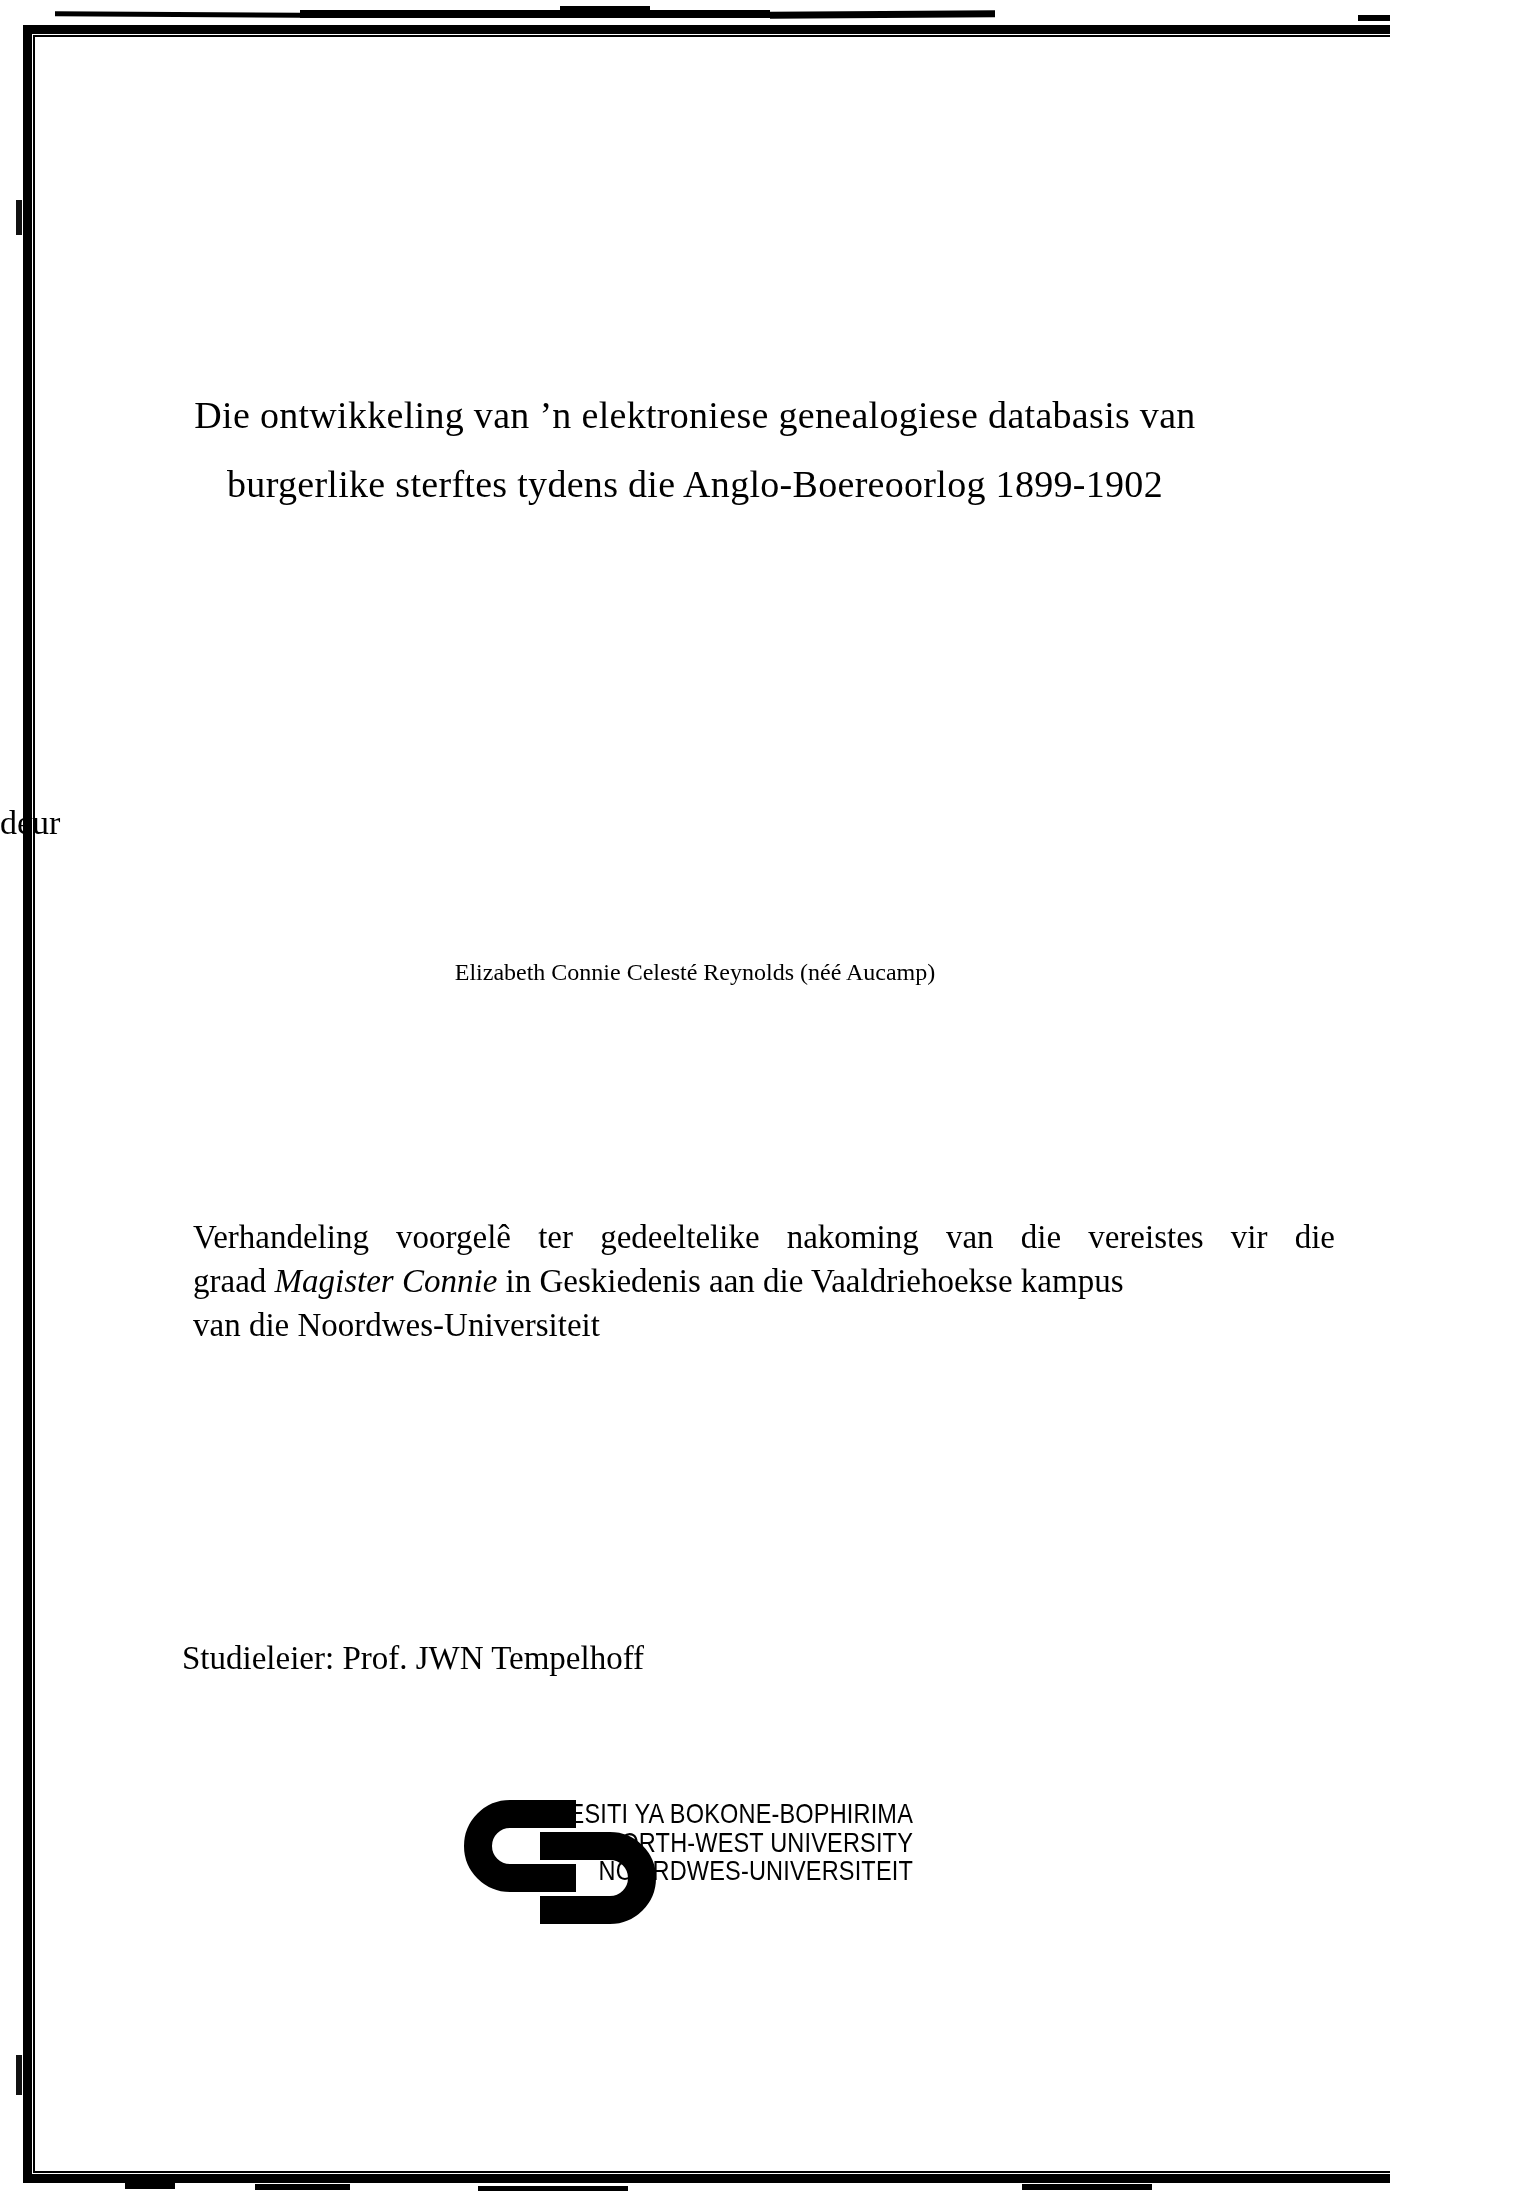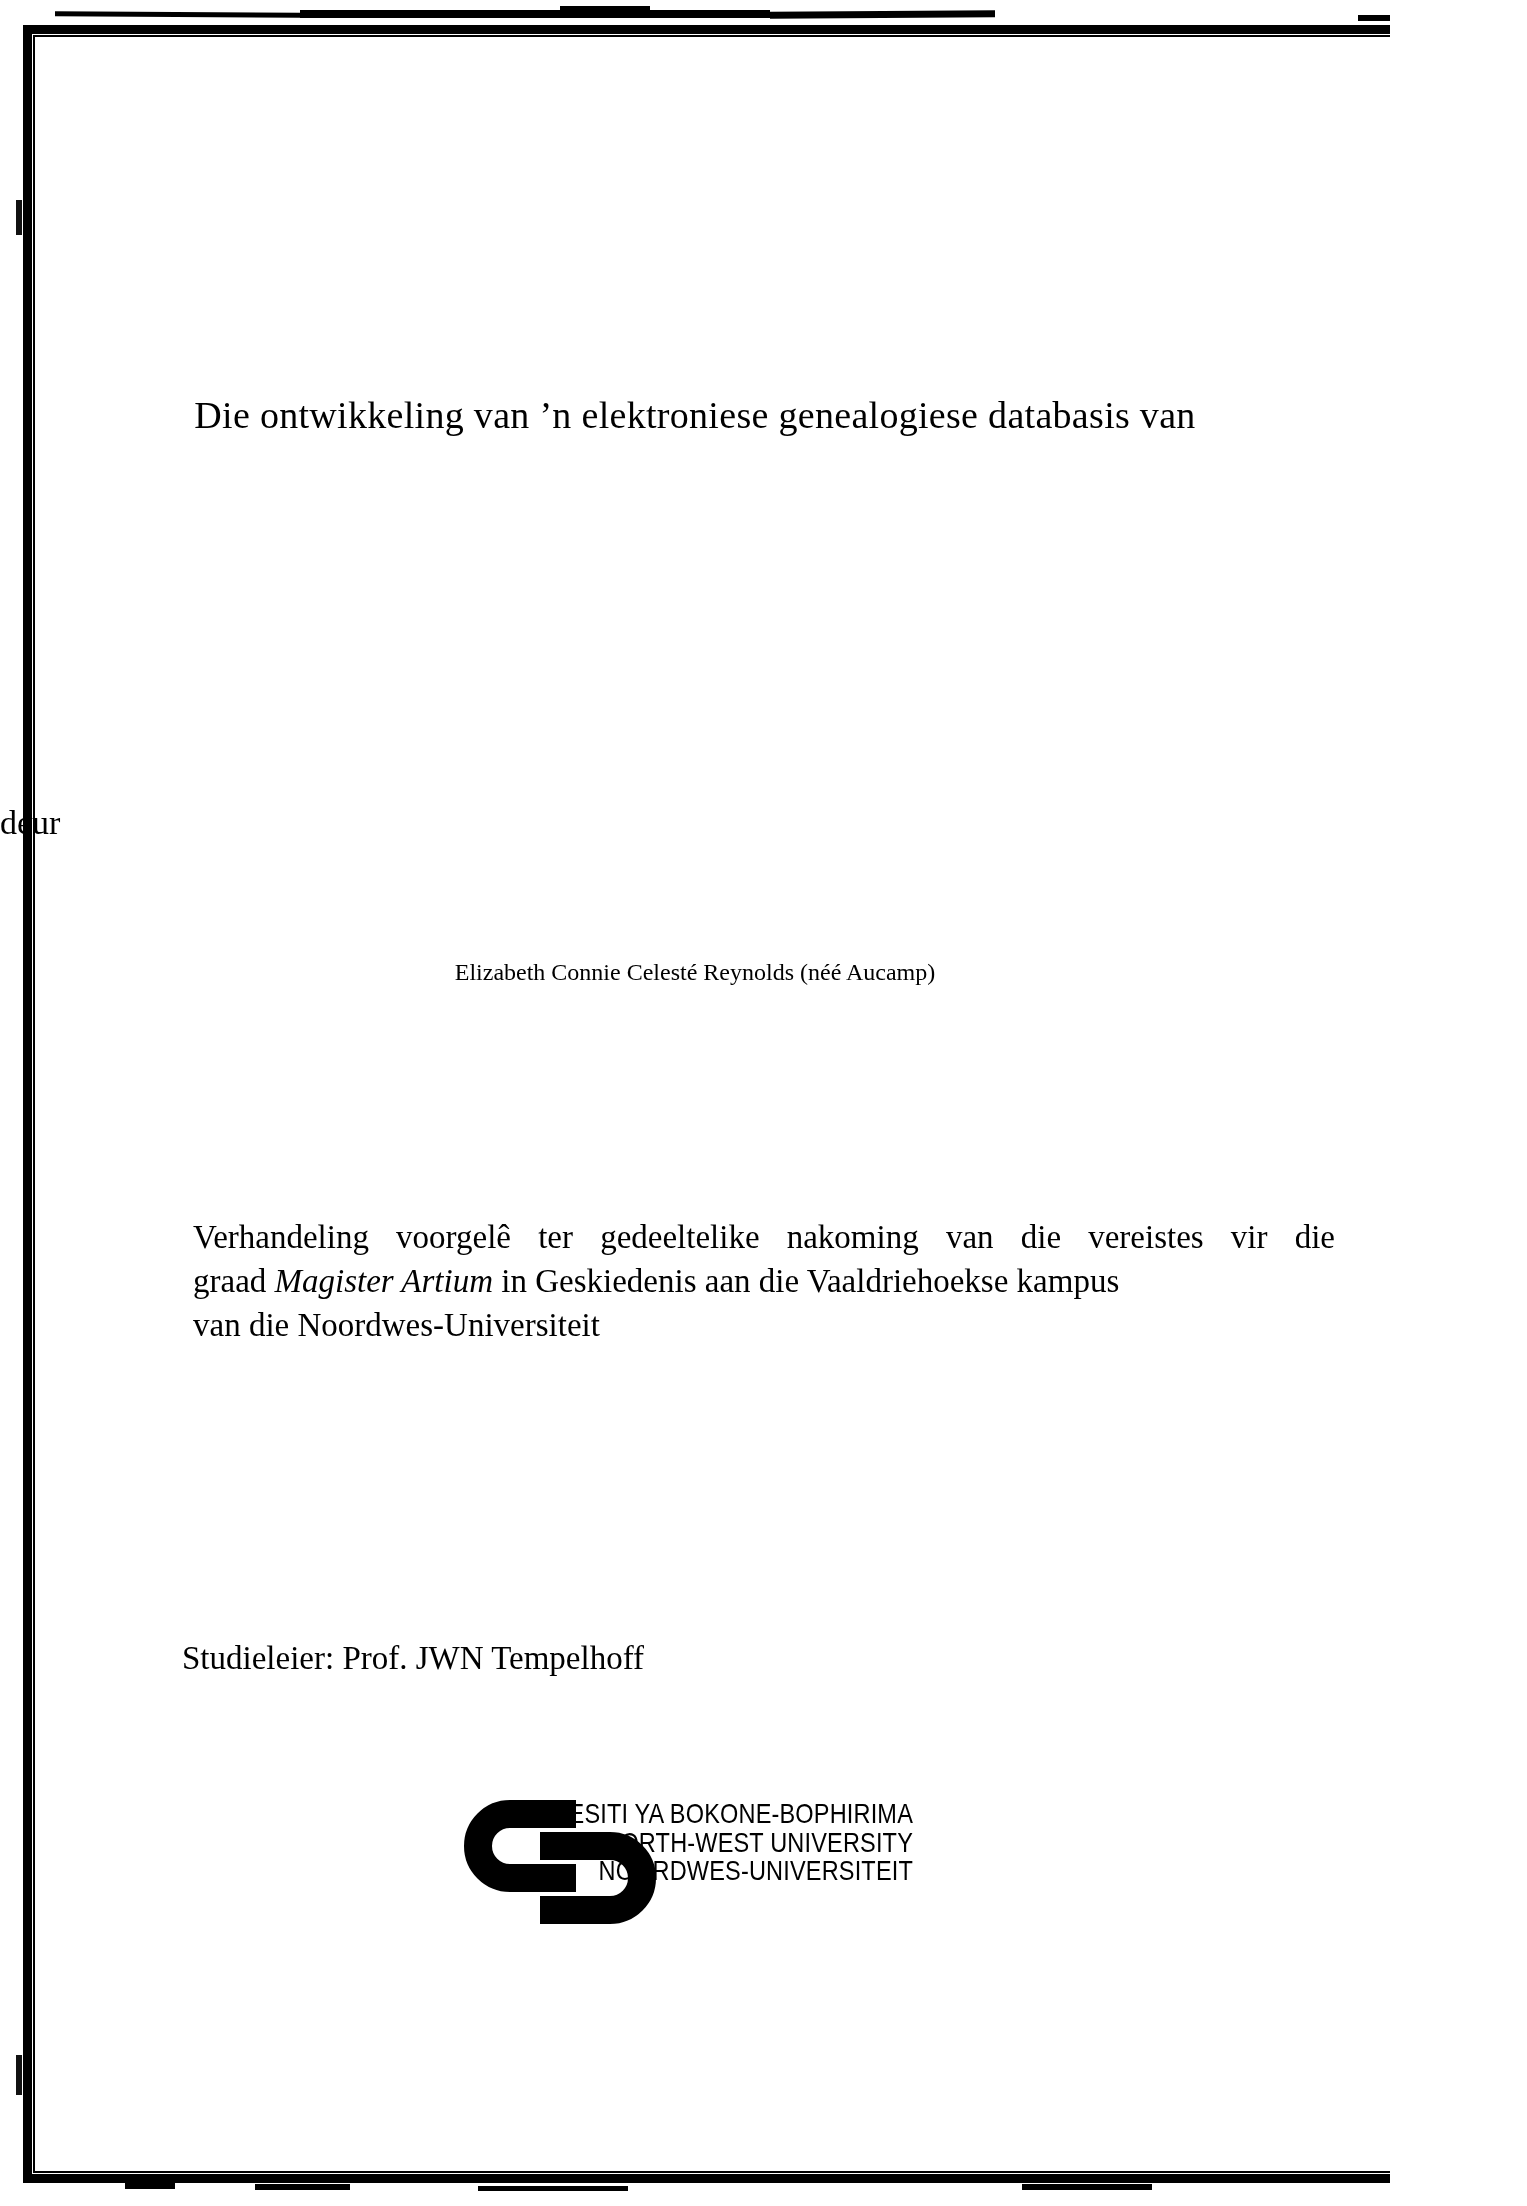--- a/index.html
+++ b/index.html
@@ -58,29 +58,30 @@
 <body>
 
 <div class="page">
 
   <div class="frame-outer">
     <div class="frame-inner"></div>
   </div>
 
   <div class="title">
     <div>Die ontwikkeling van ’n elektroniese genealogiese databasis van</div>
+    <div>burgerlike sterftes tydens die Anglo-Boereoorlog 1899-1902</div>
   </div>
 
   <div class="byline">deur</div>
 
   <div class="author">Elizabeth Connie Celesté Reynolds (néé Aucamp)</div>
 
   <div class="statement">
     <div class="justified">Verhandeling voorgelê ter gedeeltelike nakoming van die vereistes vir die</div>
-    <div><span>graad </span><span class="italic">Magister Artium</span><span> in Geskiedenis aan die Vaaldriehoekse kampus</span></div>
+    <div><span>graad </span><span class="italic">Magister Connie</span><span> in Geskiedenis aan die Vaaldriehoekse kampus</span></div>
     <div>van die Noordwes-Universiteit</div>
   </div>
 
   <div class="supervisor-block">
     <div>Studieleier: Prof. JWN Tempelhoff</div>
   </div>
 
   <div class="logo-mark">
     <svg width="210" height="132" viewBox="0 0 210 132" xmlns="http://www.w3.org/2000/svg">
       <path d="M 126 18 L 60 18 A 32 32 0 0 0 28 50 A 32 32 0 0 0 60 82 L 126 82" fill="none" stroke="#000000" stroke-width="28" stroke-linecap="butt"></path>

